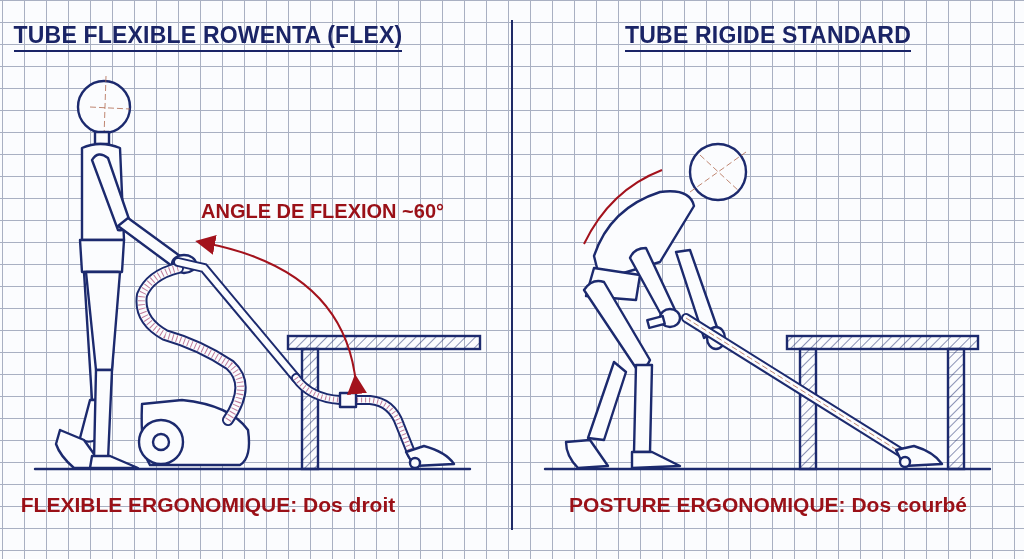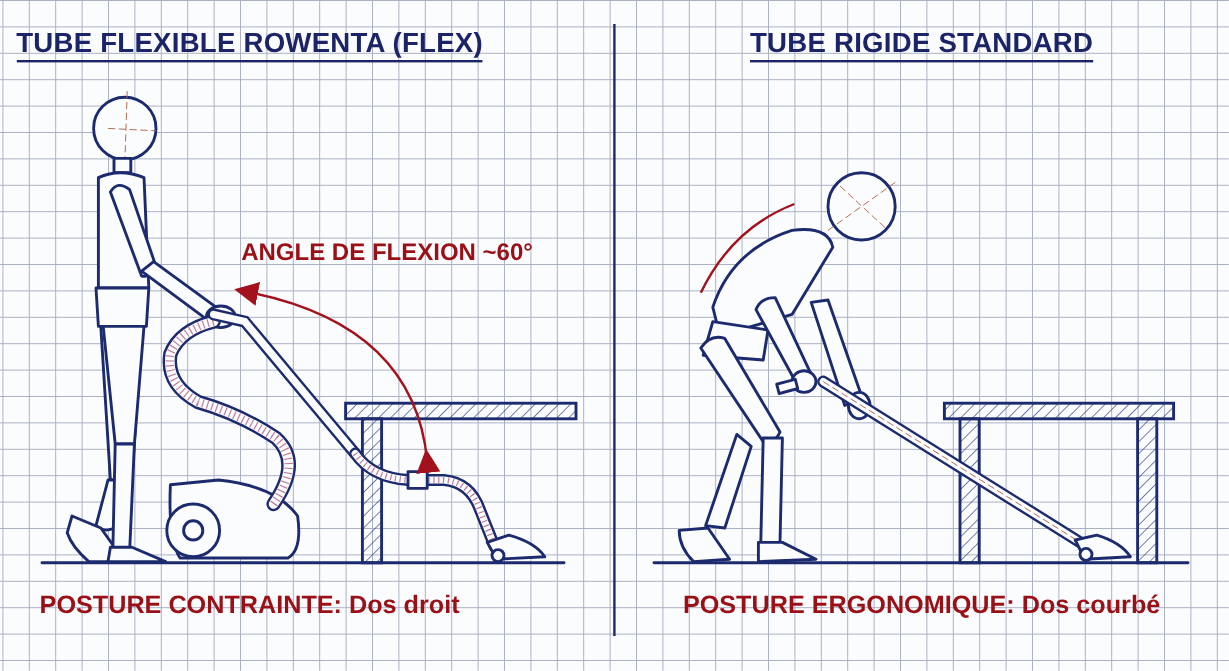--- a/index.html
+++ b/index.html
@@ -142,20 +142,20 @@
     <rect x="648" y="318" width="16" height="8" class="inkf" transform="rotate(-15 656 322)"></rect>
     <path d="M896,450 L914,446 Q934,452 942,464 L904,466 Z" class="inkf"></path>
     <circle cx="905" cy="462" r="5" class="inkf"></circle>
   </g>
 </svg>
 
 <div class="divider"></div>
 
 <div class="panel left">
   <div class="title"><span>TUBE FLEXIBLE ROWENTA (FLEX)</span></div>
-  <div class="caption">POSTURE CONTRAINTE: Dos droit</div>
+  <div class="caption">FLEXIBLE ERGONOMIQUE: Dos droit</div>
 </div>
 <div class="angle-label">ANGLE DE FLEXION ~60°</div>
 
 <div class="panel right">
   <div class="title"><span>TUBE RIGIDE STANDARD</span></div>
   <div class="caption">POSTURE ERGONOMIQUE: Dos courbé</div>
 </div>
 
 </body></html>

